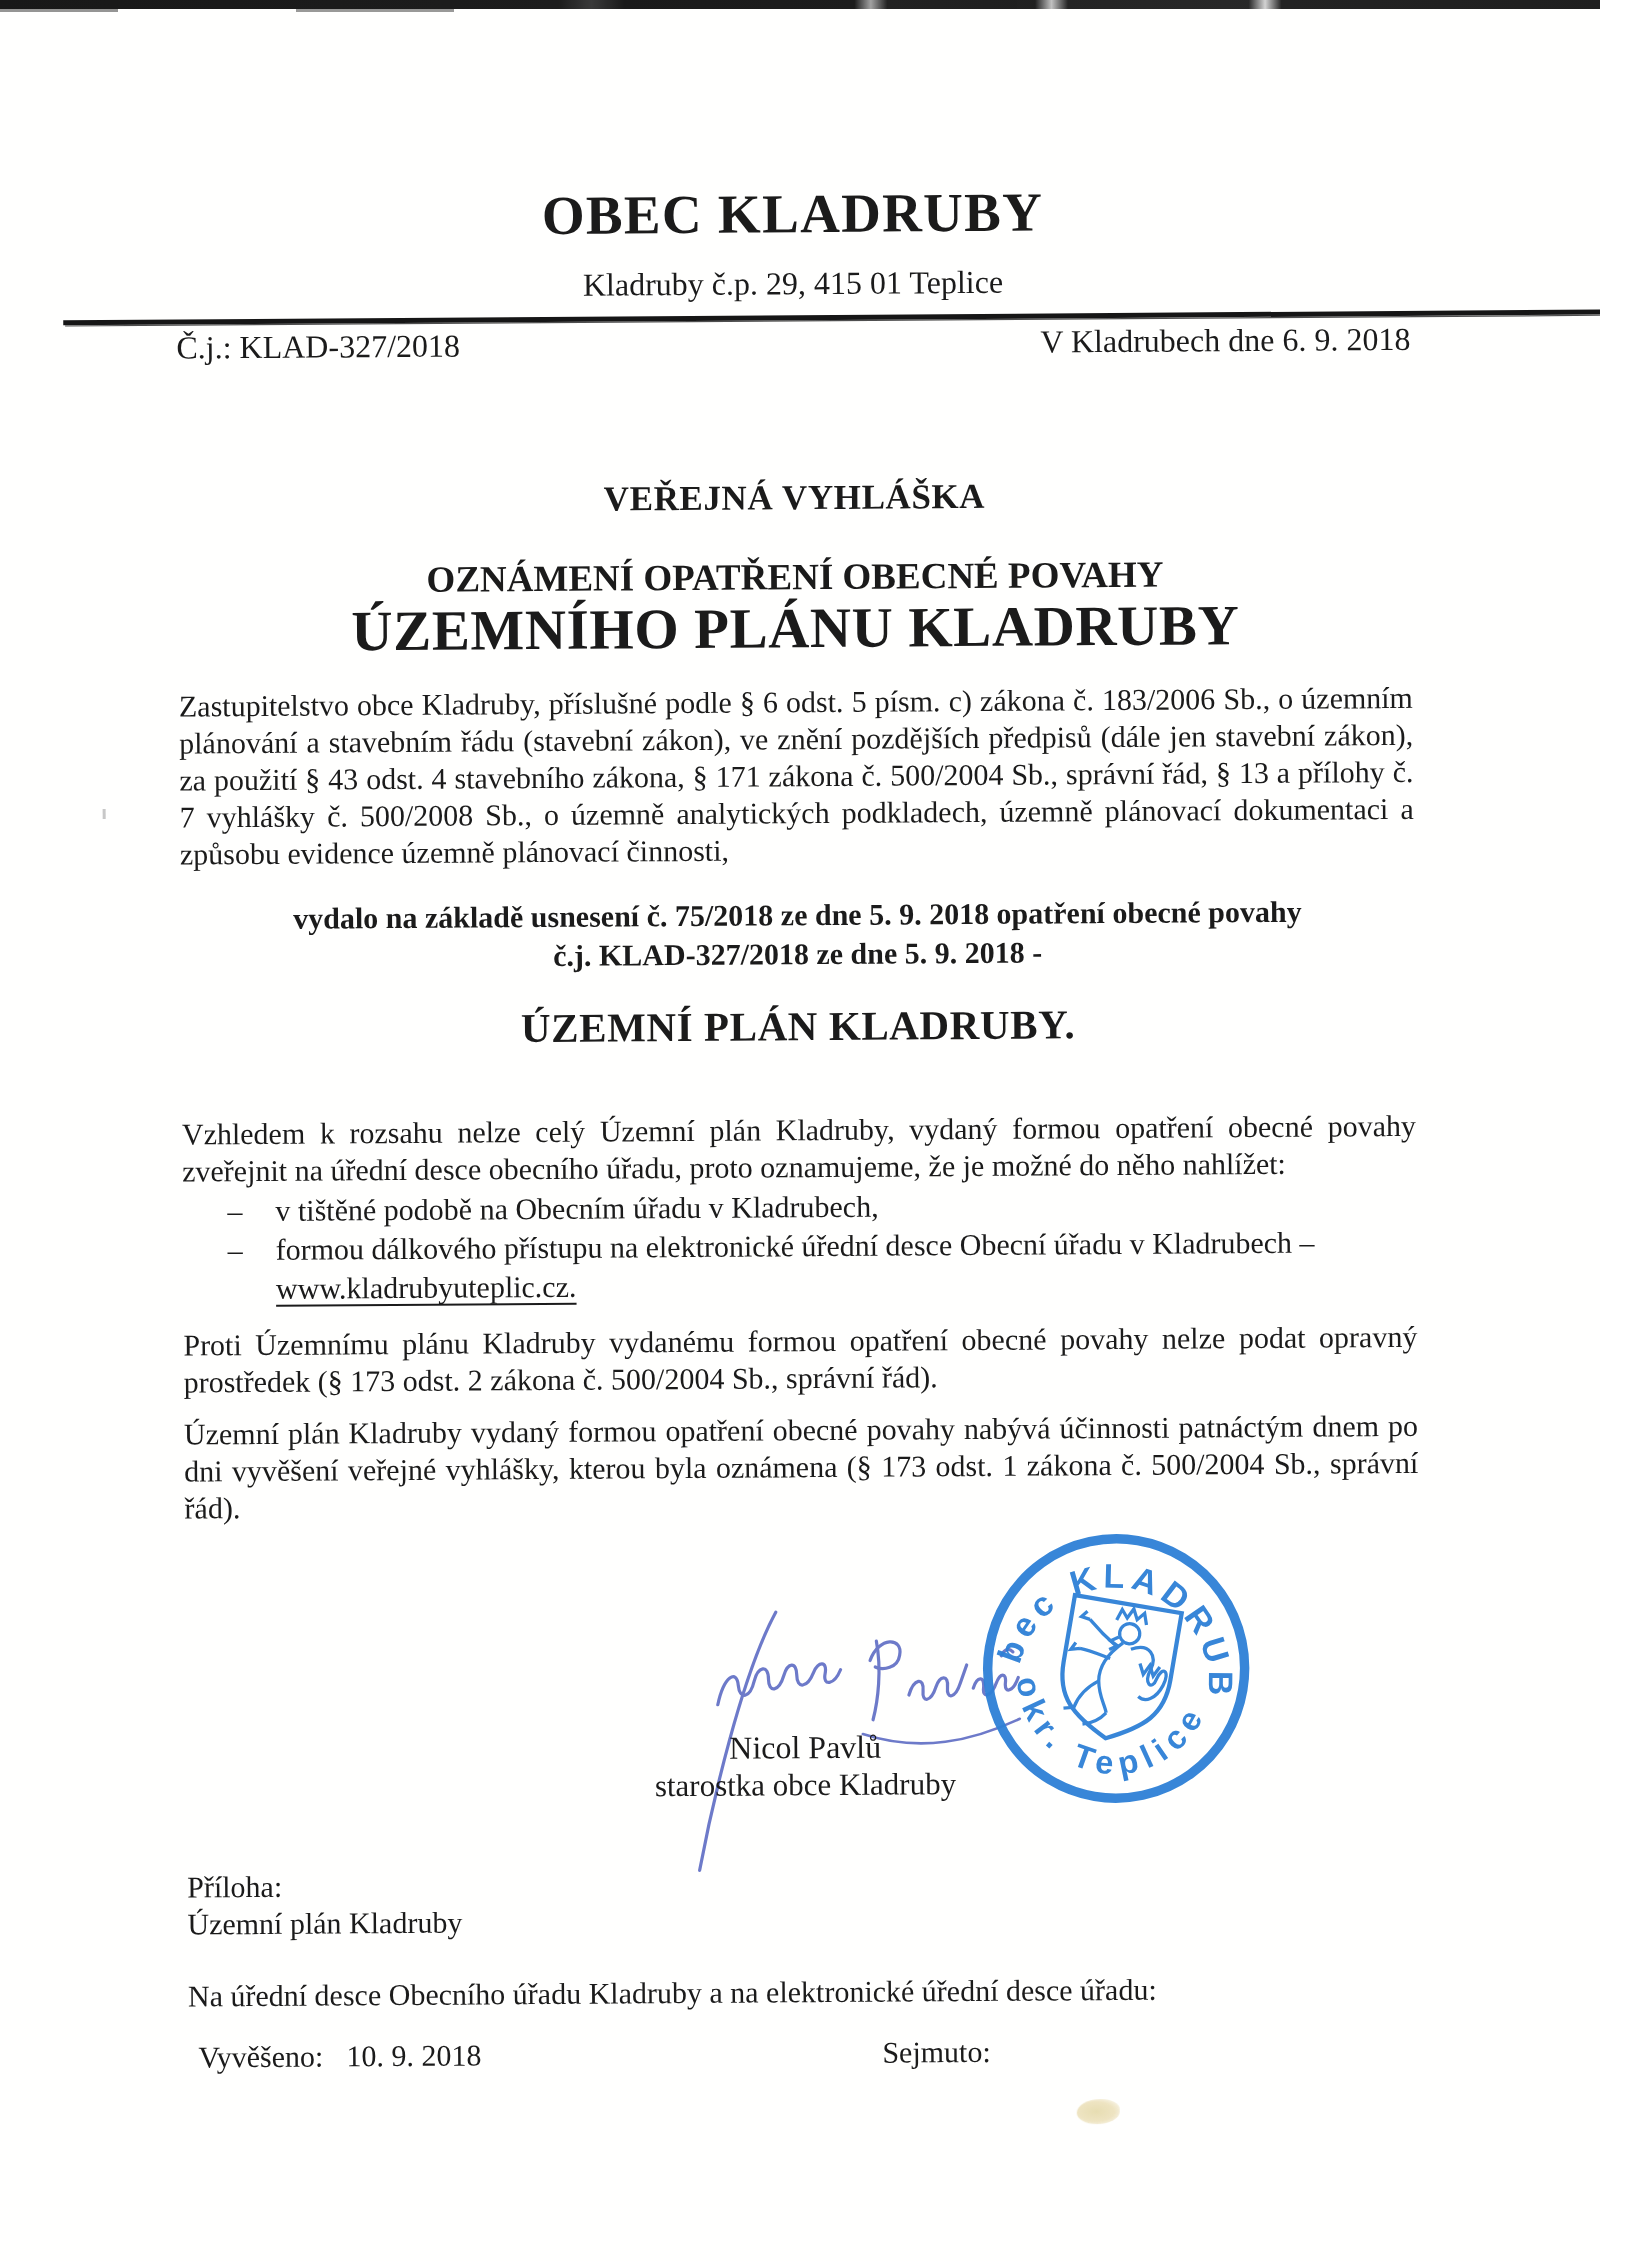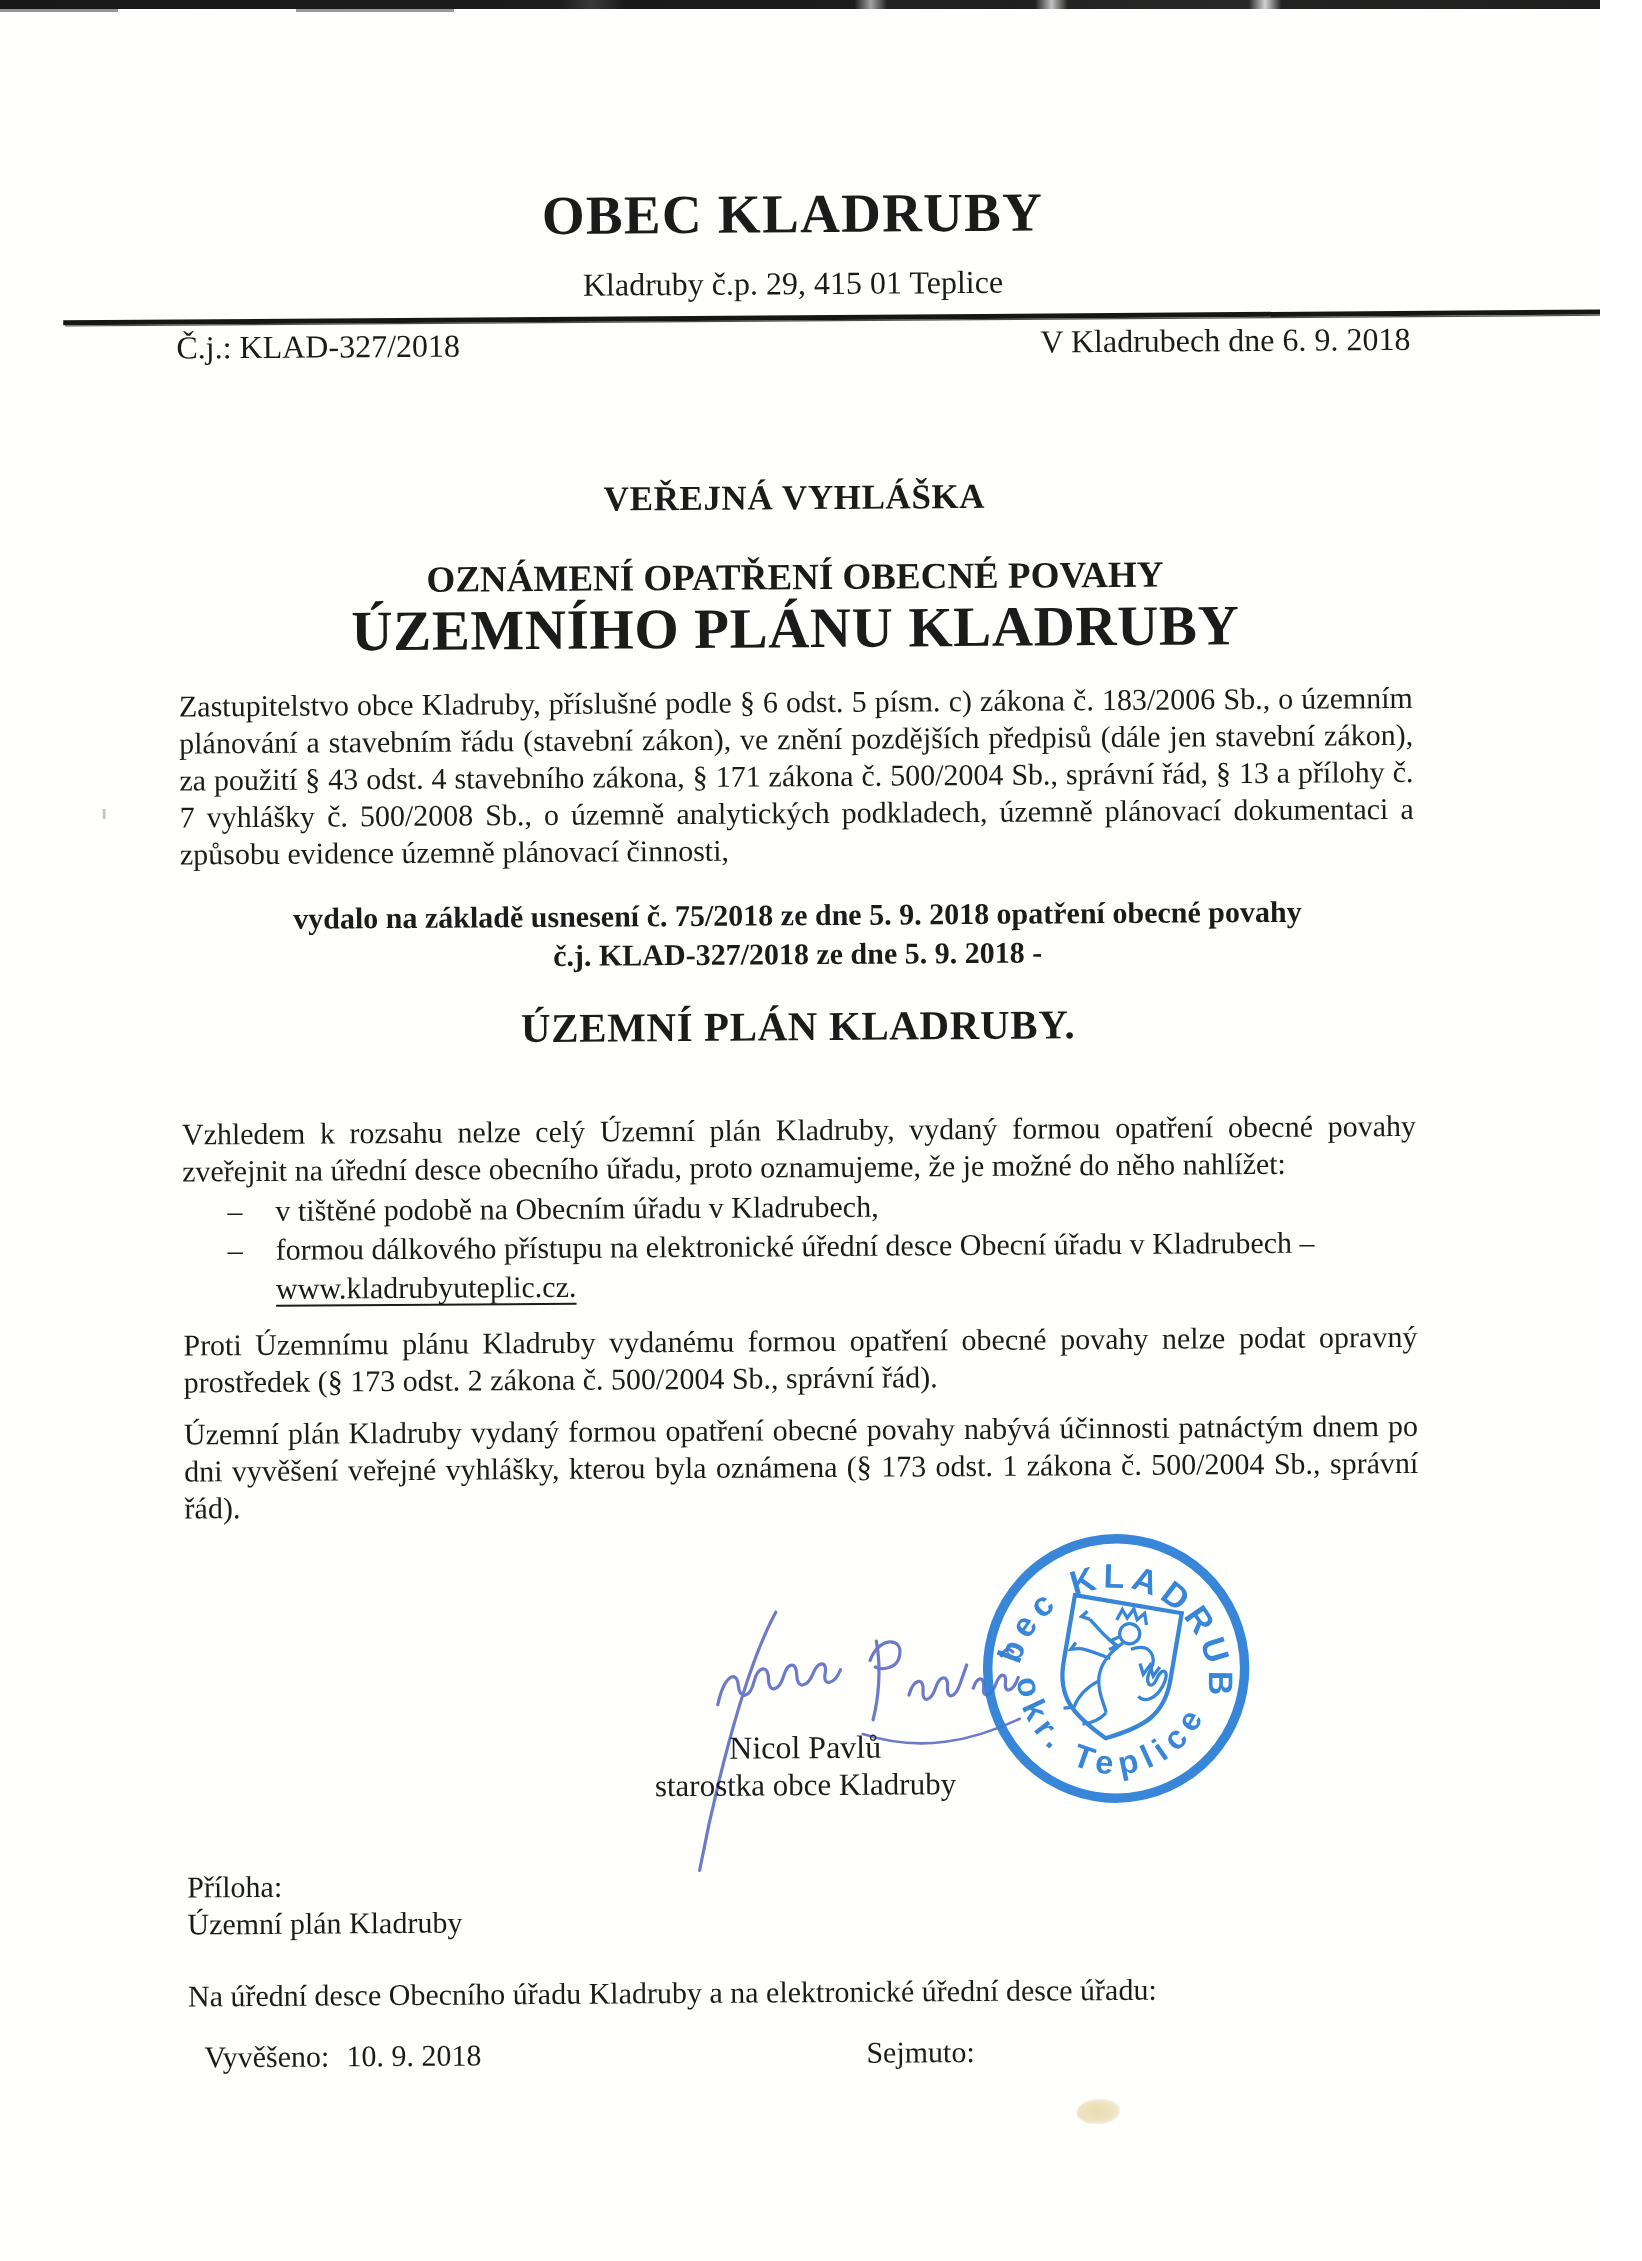--- a/index.html
+++ b/index.html
@@ -64,23 +64,23 @@
   .p3{top:1322px;}
   .p4{top:1411px;}
   .sig-svg{left:638px;top:1572px;pointer-events:none;}
   .signer{left:606px;top:1729px;width:374px;text-align:center;line-height:37px;}
   .signer .nm{font-size:32px;}
   .signer .rl{font-size:31px;}
   .stamp-svg{left:966px;top:1532px;opacity:.95;}
   .att{left:174px;top:1864px;font-size:30px;line-height:37px;}
   .board{top:1973px;}
   .posted{left:174px;top:2036px;width:1234px;height:39px;font-size:30px;}
-  .posted .pl{position:absolute;left:16px;}
+  .posted .pl{position:absolute;left:10px;}
   .posted .pd{position:absolute;left:158px;}
-  .posted .sj{position:absolute;left:678px;}
+  .posted .sj{position:absolute;left:694px;}
   .smudge{
     left:1062px;top:2101px;width:43px;height:24.5px;border-radius:60% 45% 55% 50%;
     background:radial-gradient(ellipse at 45% 50%, #e7ddb2 0%, #eee4c2 55%, rgba(238,228,194,0) 100%);
     filter:blur(0.6px);
   }
   .speck{left:97px;top:804px;width:3.2px;height:10.3px;background:#9a9a9a;opacity:.55;}
 </style>
 </head>
 <body>
 

